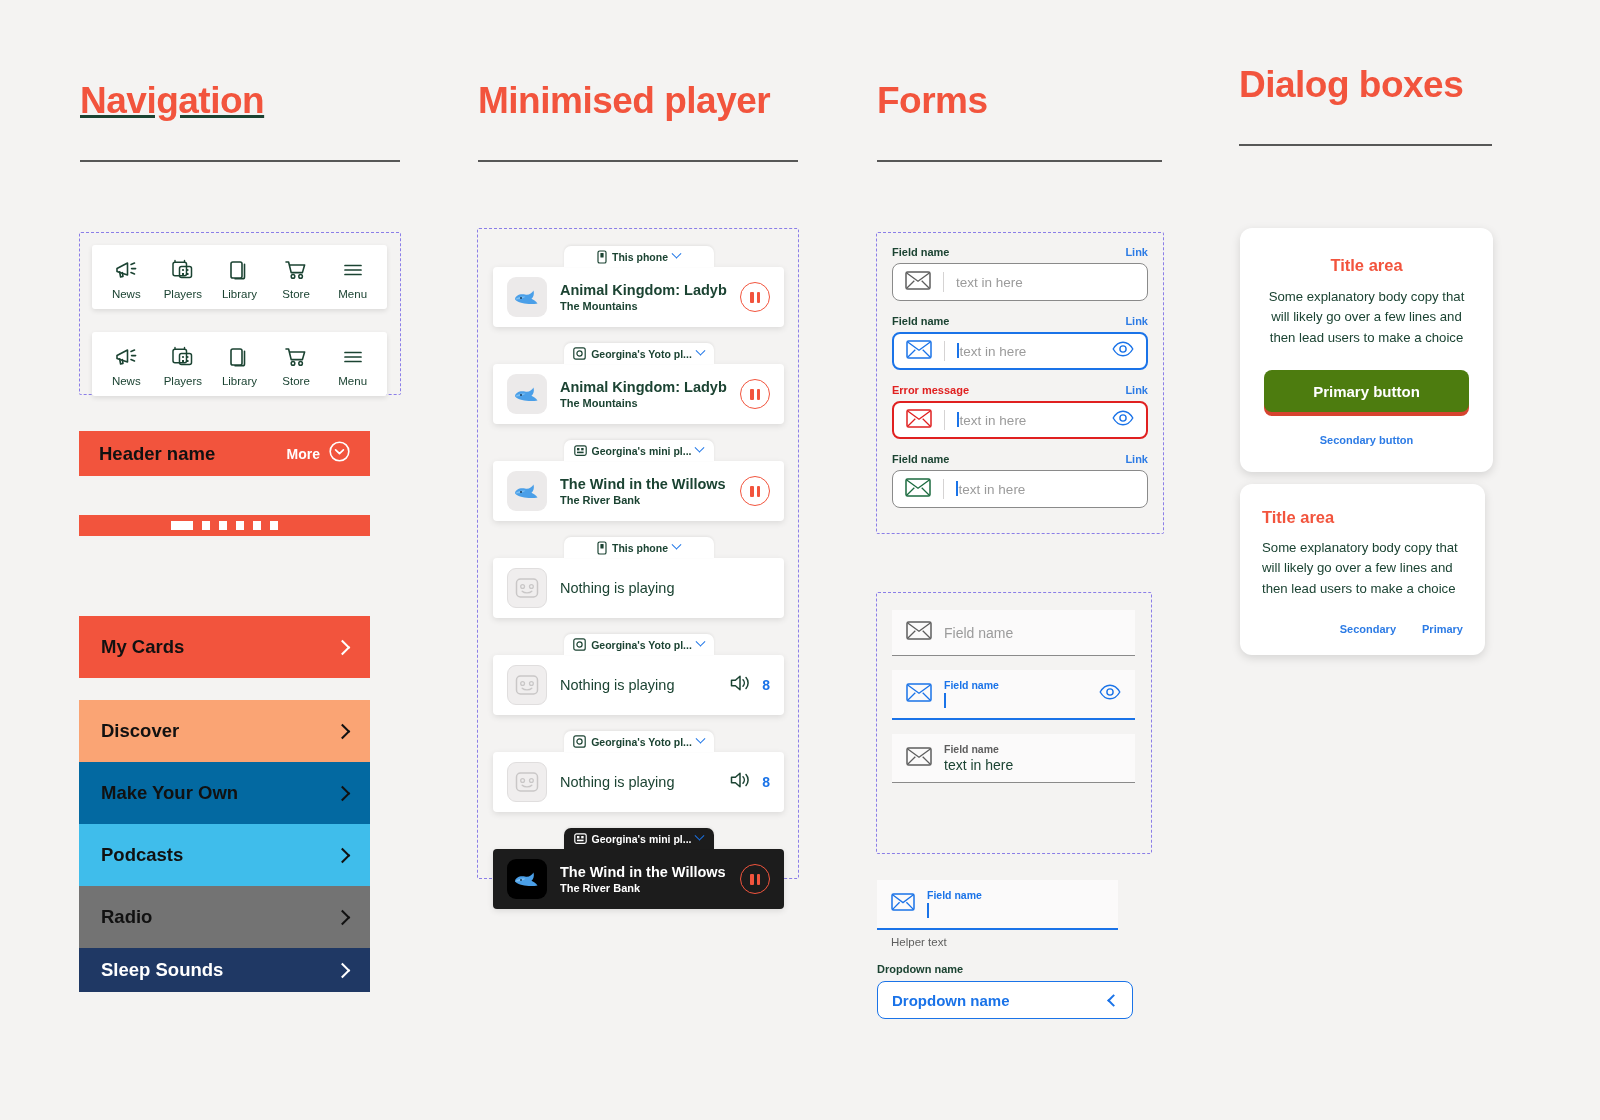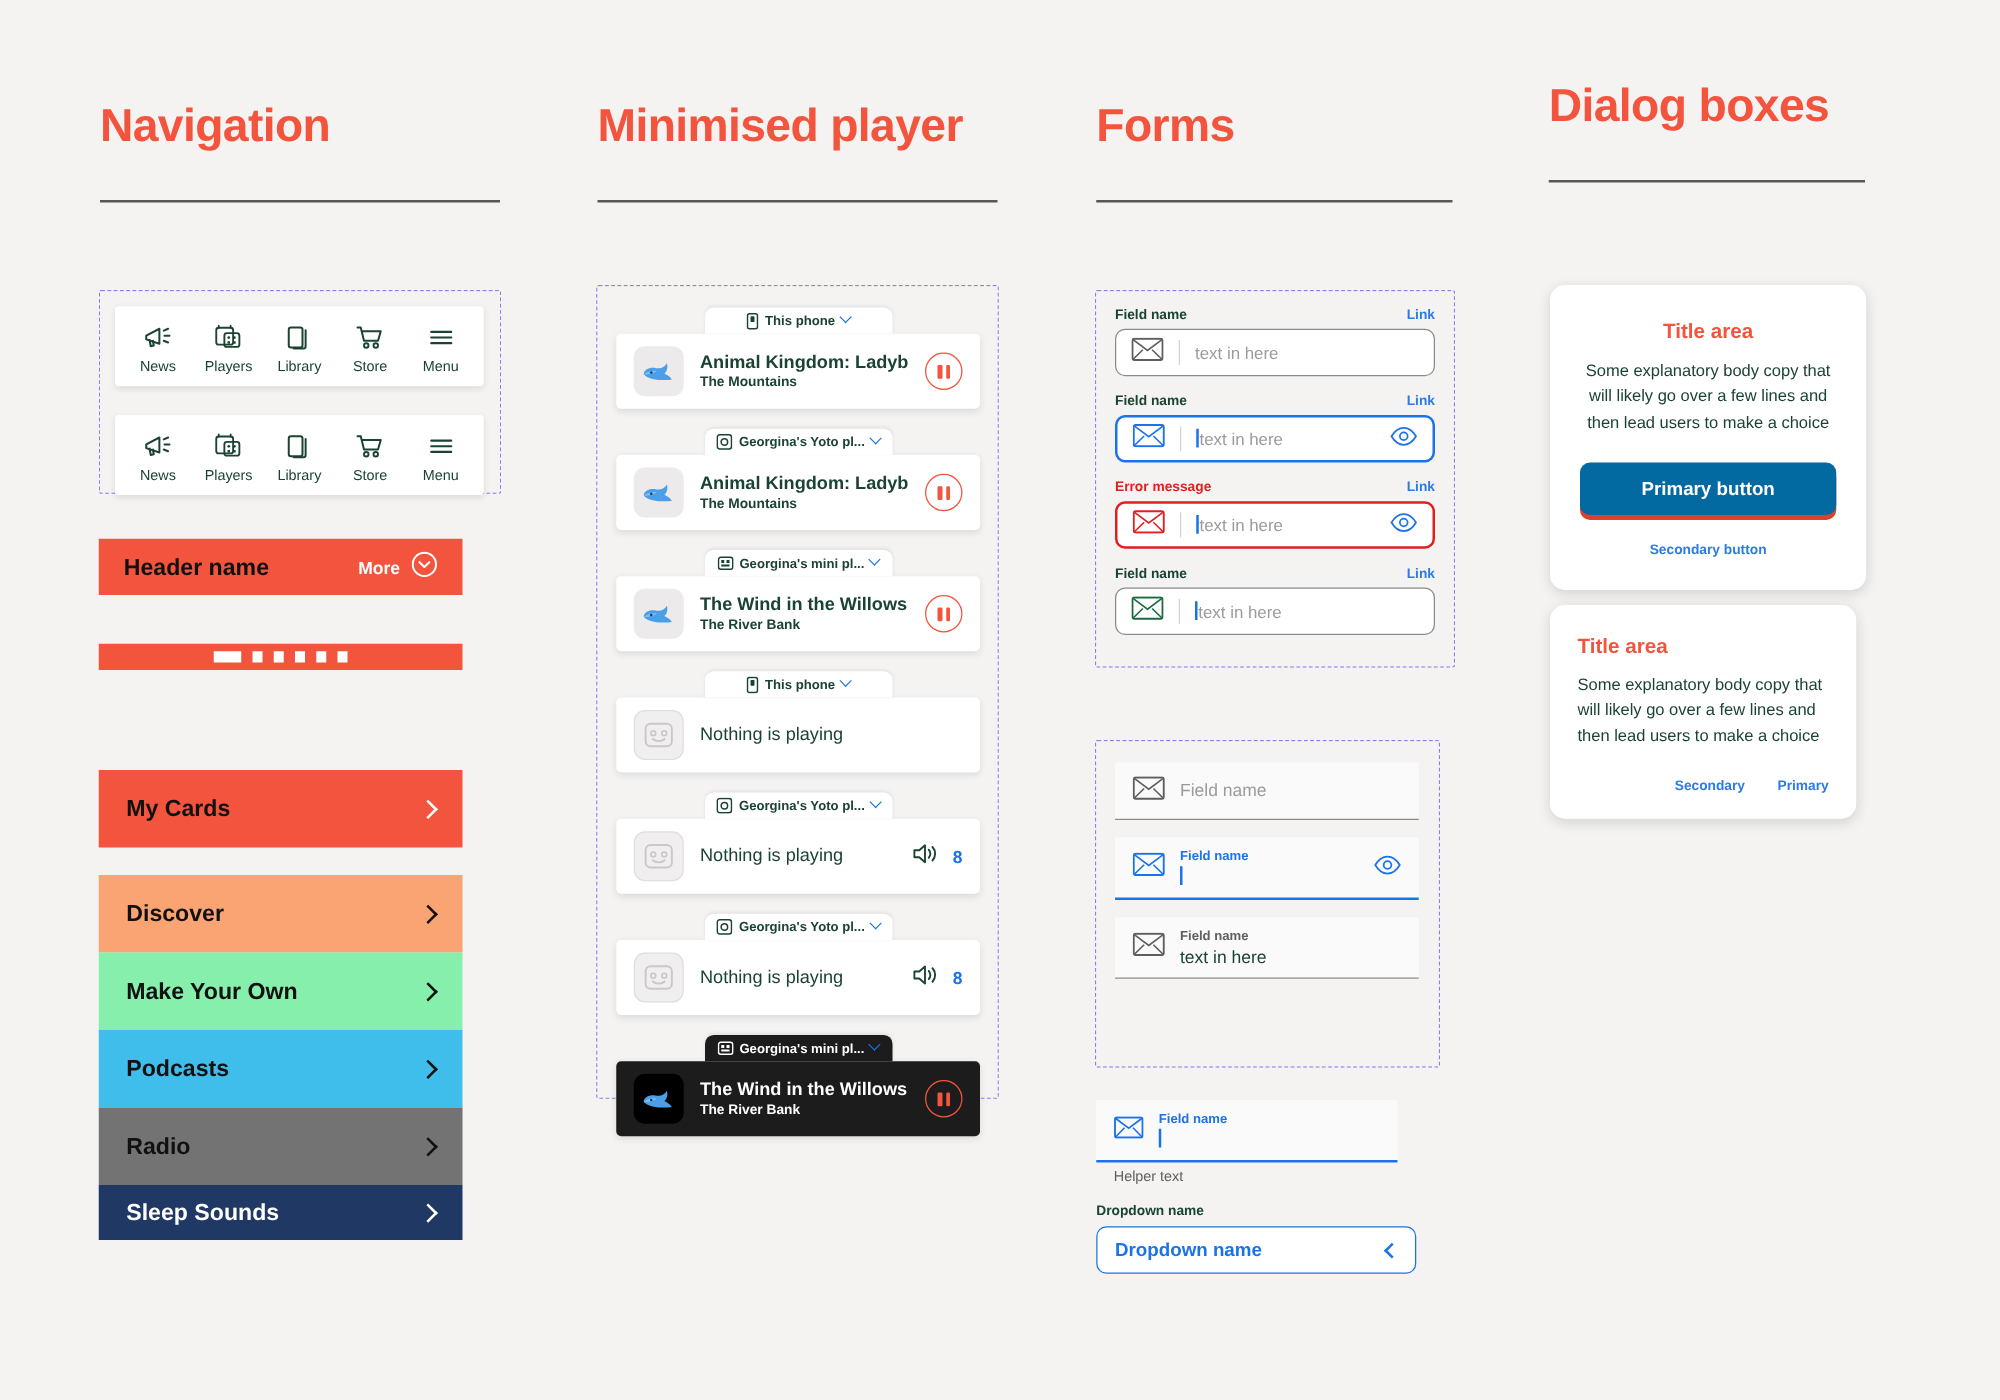--- a/index.html
+++ b/index.html
@@ -117,32 +117,32 @@
     display: flex; align-items: center; justify-content: space-between; padding: 0 14px;
   }
   .dropdown .dd-val { font-size: 15px; font-weight: 600; color: #1a73e8; }
   .chev-l { width: 9px; height: 9px; border-left: 2px solid #1a73e8; border-bottom: 2px solid #1a73e8; transform: rotate(45deg); }
 
   
   .dialog { position: absolute; background: #fff; border-radius: 12px; box-shadow: 0 3px 10px rgba(0,0,0,.13); }
   .dlg-title { font-size: 16.5px; font-weight: bold; color: #f2543d; }
   .dlg-body { font-size: 13.2px; line-height: 1.55; color: #1b4332; }
   .primary-btn {
-    background: #0369a1; border-radius: 8px; box-shadow: 0 4px 0 #d6432f;
+    background: #4d7c0f; border-radius: 8px; box-shadow: 0 4px 0 #d6432f;
     color: #fff; font-size: 15px; font-weight: bold;
     display: flex; align-items: center; justify-content: center; height: 42px;
   }
   .link-btn { color: #2c7be5; font-size: 11px; font-weight: bold; }
 </style>
 </head>
 <body>
 
 <div class="page">
 
-  <div class="col-head" style="left:80px; top:80px; width:320px;">
+  <div class="col-head" style="left:80px; top:80px; width:320px;text-decoration:underline;">
     <div class="col-title">Navigation</div>
     <div class="col-rule"></div>
   </div>
   <div class="col-head" style="left:478px; top:80px; width:320px;">
     <div class="col-title">Minimised player</div>
     <div class="col-rule"></div>
   </div>
   <div class="col-head" style="left:877px; top:80px; width:285px;">
     <div class="col-title">Forms</div>
     <div class="col-rule"></div>
@@ -289,21 +289,21 @@
 
   <div id="nav-list" style="position:absolute; left:79px; top:616px; width:291px;">
       <div class="list-row" style="background:#f2543d; color:#111111; height:62px; margin-bottom:22px;">
       <span>My Cards</span>
       <span class="chev-r" style="color:#ffffff;"></span>
     </div>
       <div class="list-row" style="background:#faa474; color:#111111; height:62px; ">
       <span>Discover</span>
       <span class="chev-r" style="color:#111111;"></span>
     </div>
-      <div class="list-row" style="background:#86efac; color:#111111; height:62px; ">
+      <div class="list-row" style="background:#0369a1; color:#111111; height:62px; ">
       <span>Make Your Own</span>
       <span class="chev-r" style="color:#111111;"></span>
     </div>
       <div class="list-row" style="background:#3fbdeb; color:#111111; height:62px; ">
       <span>Podcasts</span>
       <span class="chev-r" style="color:#111111;"></span>
     </div>
       <div class="list-row" style="background:#737373; color:#111111; height:62px; ">
       <span>Radio</span>
       <span class="chev-r" style="color:#111111;"></span>

